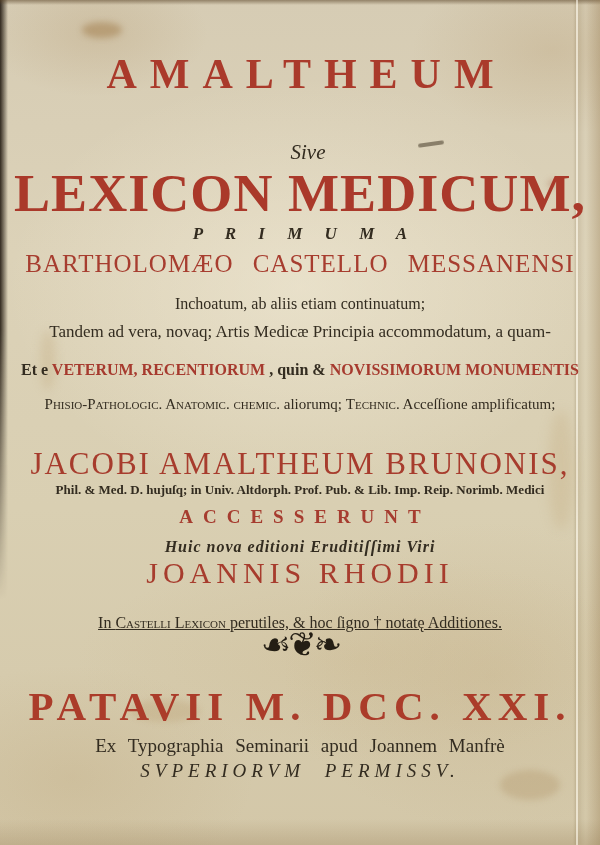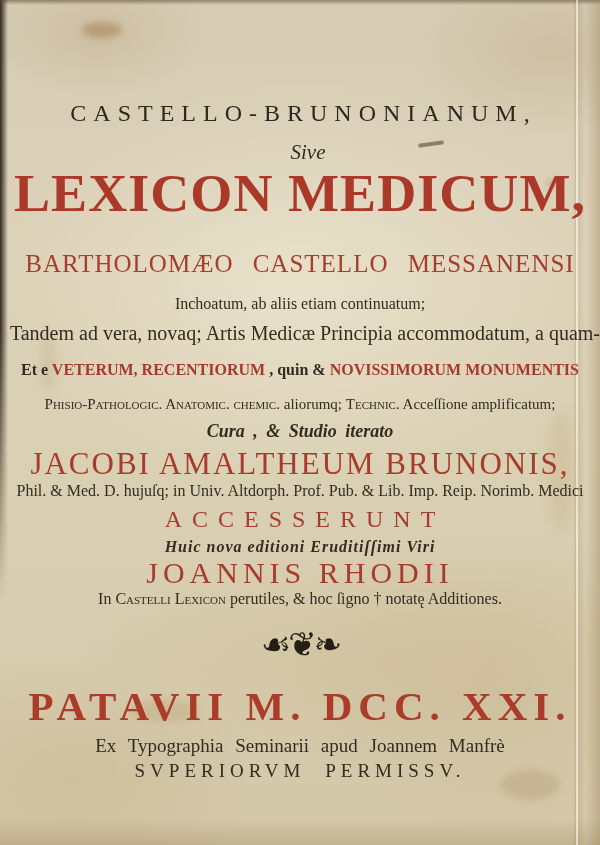--- a/index.html
+++ b/index.html
@@ -50,79 +50,79 @@
   .it{font-style:italic;}
   .sc{font-variant:small-caps;}
 
   .t-amaltheum{top:50px;font-size:42px;letter-spacing:13px;font-weight:bold;color:#aa3a2b;text-indent:13px;}
   .t-castello{top:100px;font-size:24px;letter-spacing:7px;color:#2e281e;text-indent:7px;}
   .t-sive{top:140px;font-size:21px;margin-left:16px;}
   .t-lexicon{top:163px;font-size:53px;font-weight:bold;color:#aa392a;letter-spacing:1px;transform:scale(1.02,1.0);}
   .t-primum{top:224px;font-size:17px;letter-spacing:9px;font-weight:bold;text-indent:9px;}
   .t-bartholomaeo{top:250px;font-size:25px;word-spacing:12px;letter-spacing:1px;color:#a73d2f;}
   .t-inchoatum{top:295px;font-size:16px;}
-  .t-tandem1{top:322px;font-size:20px;text-align:right;}
+  .t-tandem1{top:322px;font-size:17px;}
   .t-tandem2{top:339px;font-size:16px;}
   .t-monumentis{top:361px;font-size:16px;font-weight:bold;}
   .t-vocabulorum{top:376px;font-size:16px;}
   .t-phisio{top:396px;font-size:15px;font-family:Liberation Serif, serif;}
   .t-cura{top:421px;font-size:18px;font-weight:bold;word-spacing:4px;}
   .t-jacobi{top:446px;font-size:31px;color:#a73c2d;letter-spacing:2px;}
-  .t-phil{top:482px;font-size:16px;}
-  .t-accesserunt{top:506px;font-size:24px;letter-spacing:10px;font-weight:normal;color:#a63c2f;text-indent:10px;}
+  .t-phil{top:482px;font-size:13px;font-weight:bold;}
+  .t-accesserunt{top:506px;font-size:19px;letter-spacing:10px;font-weight:bold;color:#a63c2f;text-indent:10px;}
   .t-huic{top:538px;font-size:16px;font-weight:bold;letter-spacing:1px;}
   .t-joannis{top:556px;font-size:30px;color:#a73c2d;letter-spacing:5px;}
-  .t-castelli-lex{top:590px;font-size:16px;}
+  .t-castelli-lex{top:614px;font-size:16px;text-decoration:underline;}
   .t-ornament{top:624px;font-size:34px;color:#241e14;letter-spacing:-3px;}
   .t-patavii{top:682px;font-size:41px;color:#ab3c2a;letter-spacing:6px;font-weight:bold;}
   .t-extypo{top:735px;font-size:19px;word-spacing:7px;}
-  .t-superiorum{top:760px;font-size:19px;letter-spacing:5px;word-spacing:10px;}
+  .t-superiorum{top:760px;font-size:19px;font-style:italic;letter-spacing:5px;word-spacing:10px;}
 </style>
 </head>
 <body>
 
 <div class="page">
 
   <div class="edge-left"></div>
   <div class="edge-top"></div>
   <div class="edge-right"></div>
   <div class="edge-bottom"></div>
   <div class="fold-right"></div>
   <div class="stain stain-a"></div>
   <div class="stain stain-b"></div>
   <div class="stain stain-c"></div>
   <div class="stain stain-d"></div>
   <div class="stain stain-e"></div>
   <div class="stain stain-f"></div>
   <div class="stain stain-g"></div>
 
+  <div class="line t-amaltheum">AMALTHEUM</div>
 
-  <div class="line t-castello">CASTELLO-BRUNONIANUM,</div>
 
   <div class="line t-sive blk it">Sive</div>
 
   <div class="line t-lexicon">LEXICON MEDICUM,</div>
 
+  <div class="line t-primum blk it">P R I M U M   A</div>
 
   <div class="line t-bartholomaeo">BARTHOLOMÆO CASTELLO MESSANENSI</div>
 
   <div class="line t-inchoatum blk">Inchoatum, ab aliis etiam continuatum;</div>
 
   <div class="line t-tandem1 blk">Tandem ad vera, novaq; Artis Medicæ Principia accommodatum, a quam-</div>
 
   <div class="line t-monumentis">
     <span class="blk">Et e </span><span class="red">VETERUM, RECENTIORUM</span><span class="blk"> , quin &amp; </span><span class="red">NOVISSIMORUM MONUMENTIS</span>
   </div>
 
 
   <div class="line t-phisio blk">
     <span class="sc">Phisio-Pathologic. Anatomic. chemic.</span><span> aliorumq; </span><span class="sc">Technic.</span><span> Acceſſione amplificatum;</span>
   </div>
 
-  <div class="line t-cura blk it">Cura , &amp; Studio iterato</div>
 
   <div class="line t-jacobi">JACOBI AMALTHEUM BRUNONIS,</div>
 
   <div class="line t-phil blk">Phil. &amp; Med. D. hujuſq; in Univ. Altdorph. Prof. Pub. &amp; Lib. Imp. Reip. Norimb. Medici</div>
 
   <div class="line t-accesserunt">ACCESSERUNT</div>
 
   <div class="line t-huic blk it">Huic nova editioni Eruditiſſimi Viri</div>
 
   <div class="line t-joannis">JOANNIS RHODII</div>

